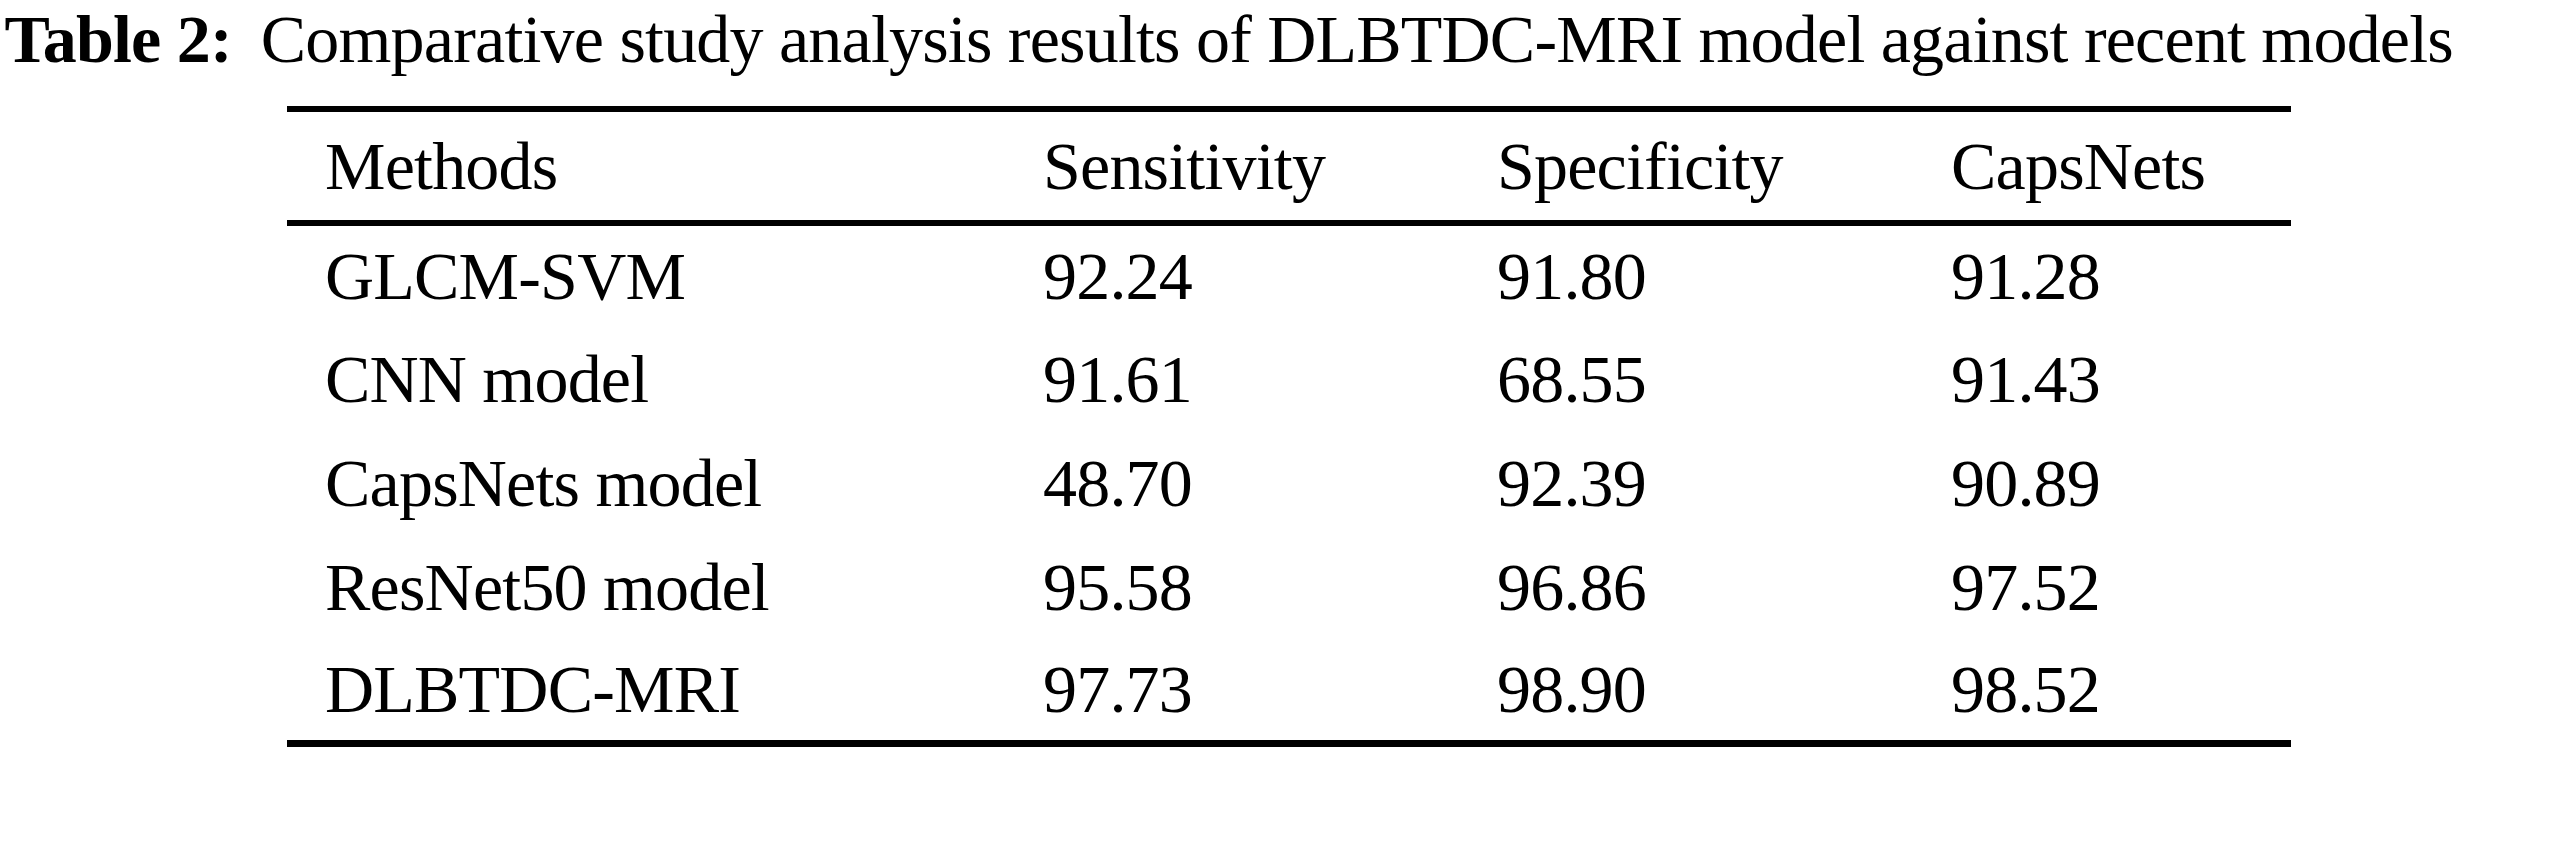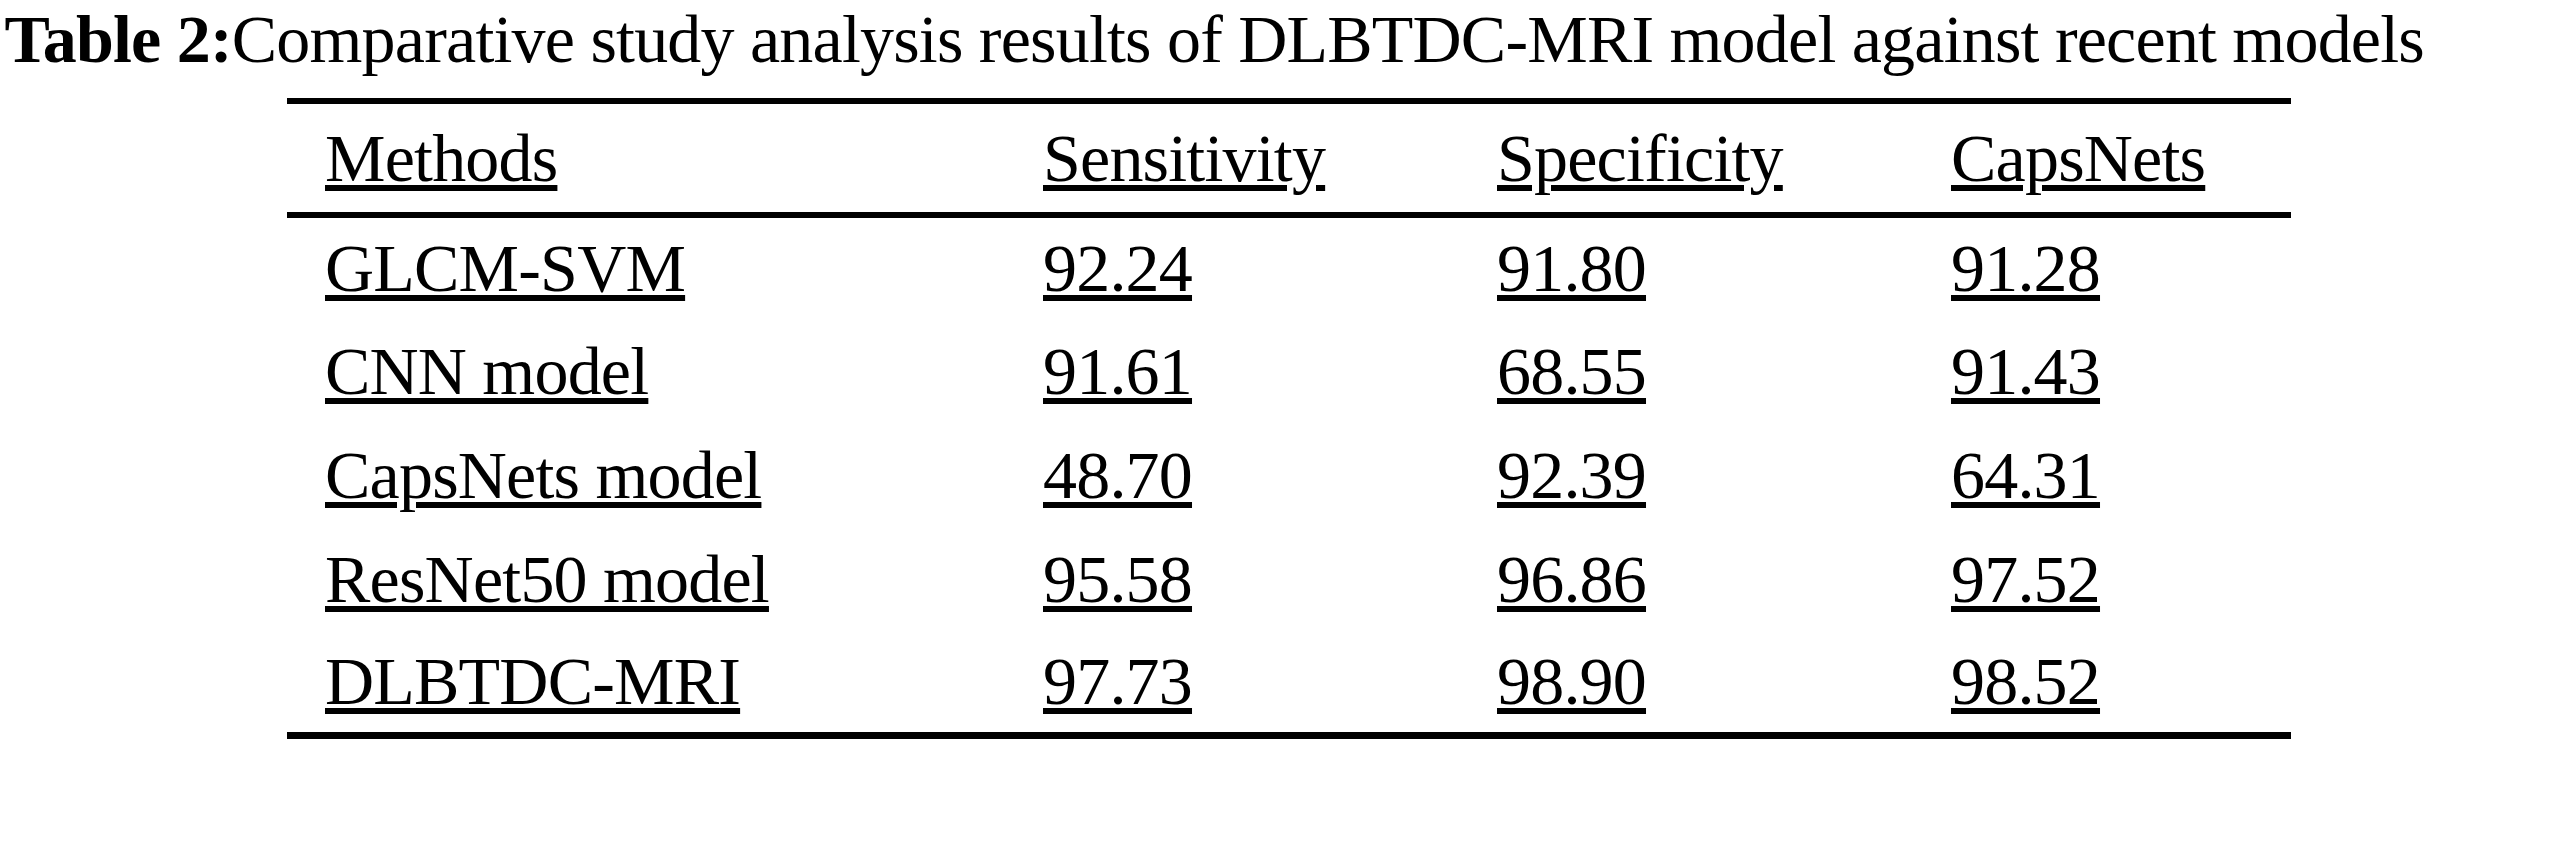--- a/index.html
+++ b/index.html
@@ -19,33 +19,33 @@
     position: absolute;
     left: 4.5px;
     top: 1.5px;
     font-size: 68px;
     line-height: 1.1;
     white-space: nowrap;
     letter-spacing: -0.8px;
   }
   .caption-label {
     font-weight: bold;
+    margin-right: 29px;
   }
   table.results {
     position: absolute;
     left: 287px;
-    top: 98px;
+    top: 106px;
     width: 2004px;
     table-layout: fixed;
     border-collapse: collapse;
     font-size: 68px;
     letter-spacing: -0.8px;
     border-top: 6.8px solid #000000;
     border-bottom: 7.6px solid #000000;
-    text-decoration: underline;
   }
   table.results thead tr {
     height: 114px;
     border-bottom: 6.8px solid #000000;
   }
   table.results tbody tr {
     height: 104px;
   }
   table.results th,
   table.results td {
@@ -93,21 +93,21 @@
     <tr>
       <td>CNN model</td>
       <td>91.61</td>
       <td>68.55</td>
       <td>91.43</td>
     </tr>
     <tr>
       <td>CapsNets model</td>
       <td>48.70</td>
       <td>92.39</td>
-      <td>64.31</td>
+      <td>90.89</td>
     </tr>
     <tr>
       <td>ResNet50 model</td>
       <td>95.58</td>
       <td>96.86</td>
       <td>97.52</td>
     </tr>
     <tr>
       <td>DLBTDC-MRI</td>
       <td>97.73</td>

